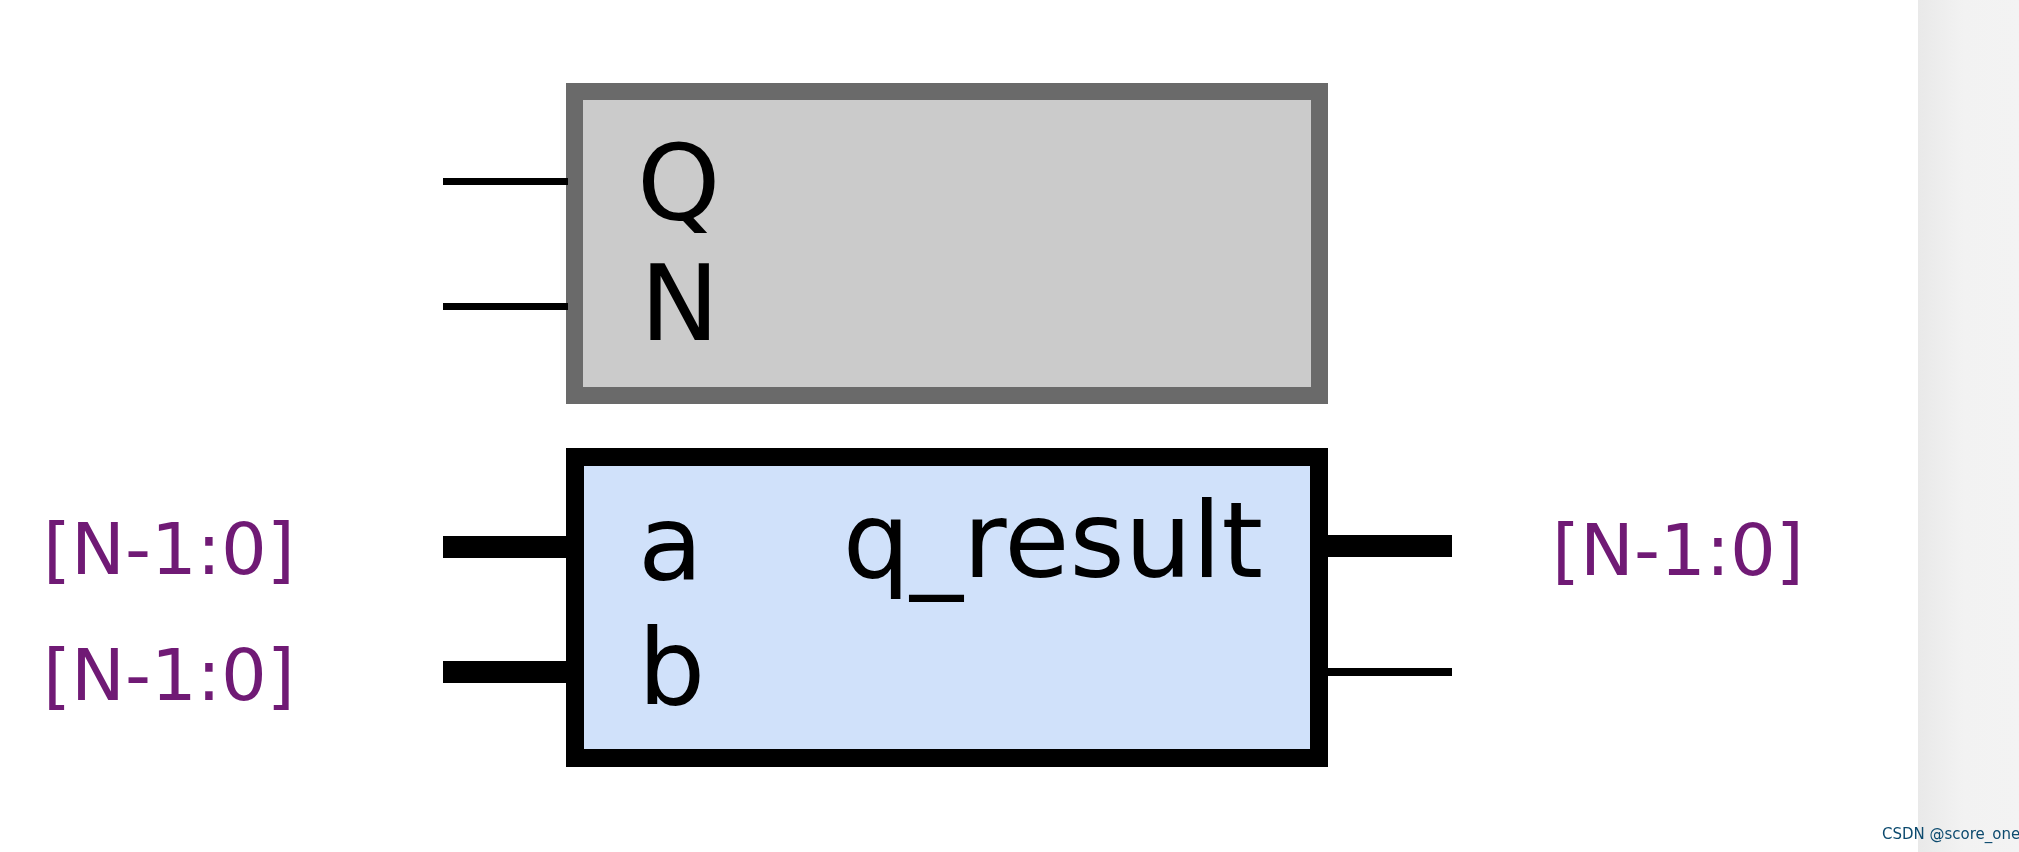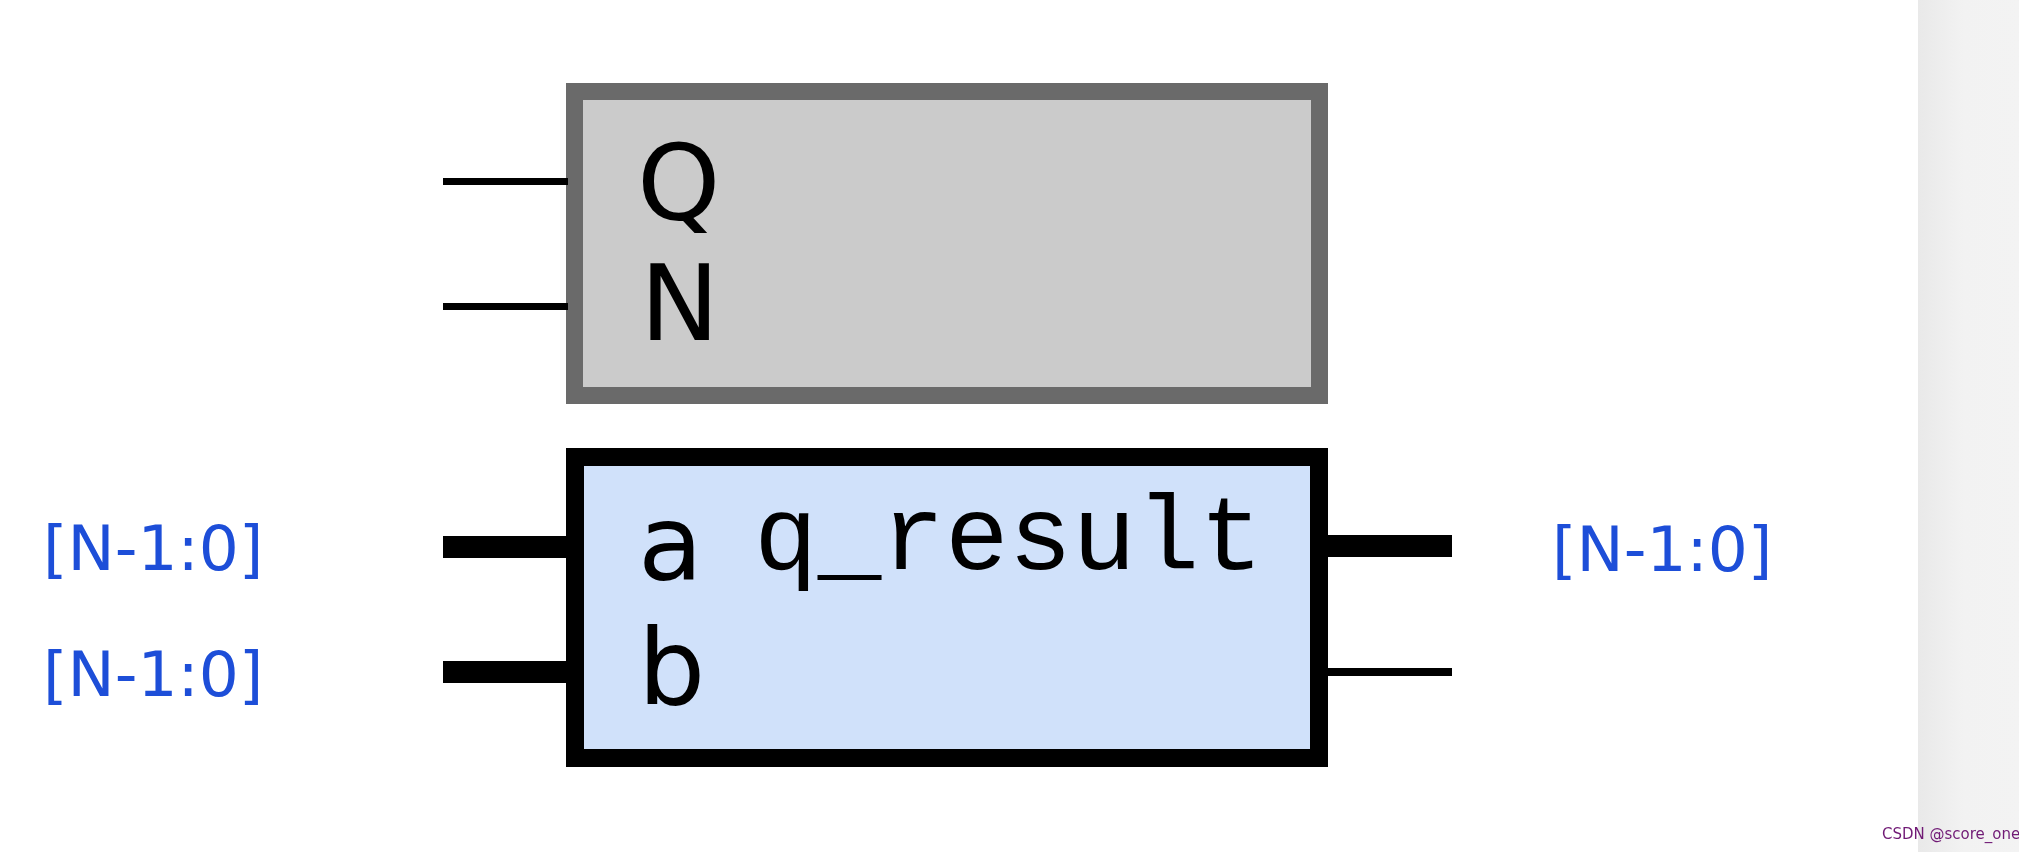--- a/index.html
+++ b/index.html
@@ -38,39 +38,39 @@
     line-height: 1;
     color: #000000;
     white-space: nowrap;
   }
   .port.cap  { transform: translateY(-52%); }
   .port.low  { transform: translateY(-55%); }
   .port-q        { left: 637px; top: 186px; }
   .port-n        { left: 640px; top: 306px; }
   .port-a        { left: 638px; top: 549px; }
   .port-b        { left: 638px; top: 673px; }
-  .port-qresult  { right: 756px; top: 546px; font-family: Liberation Mono, monospace; }
+  .port-qresult  { right: 756px; top: 546px; }
   .port-overflow { right: 764px; top: 672px; }
   .bus-label {
     position: absolute;
-    font-size: 63px;
+    font-size: 72px;
     line-height: 1;
-    color: #1d4ed8;
+    color: #701a75;
     white-space: nowrap;
     transform: translateY(-52%);
   }
   .bus-label-a   { left: 43px;   top: 550px; }
   .bus-label-b   { left: 43px;   top: 676px; }
   .bus-label-out { left: 1552px; top: 551px; }
   .watermark {
     position: absolute;
     left: 1882px; top: 826px;
     font-size: 15px;
     line-height: 1.1;
-    color: #701a75;
+    color: #0c4a6e;
     white-space: nowrap;
   }
 </style>
 </head>
 <body>
 
 <div class="canvas">
 
   <div class="side-strip"></div>
 

